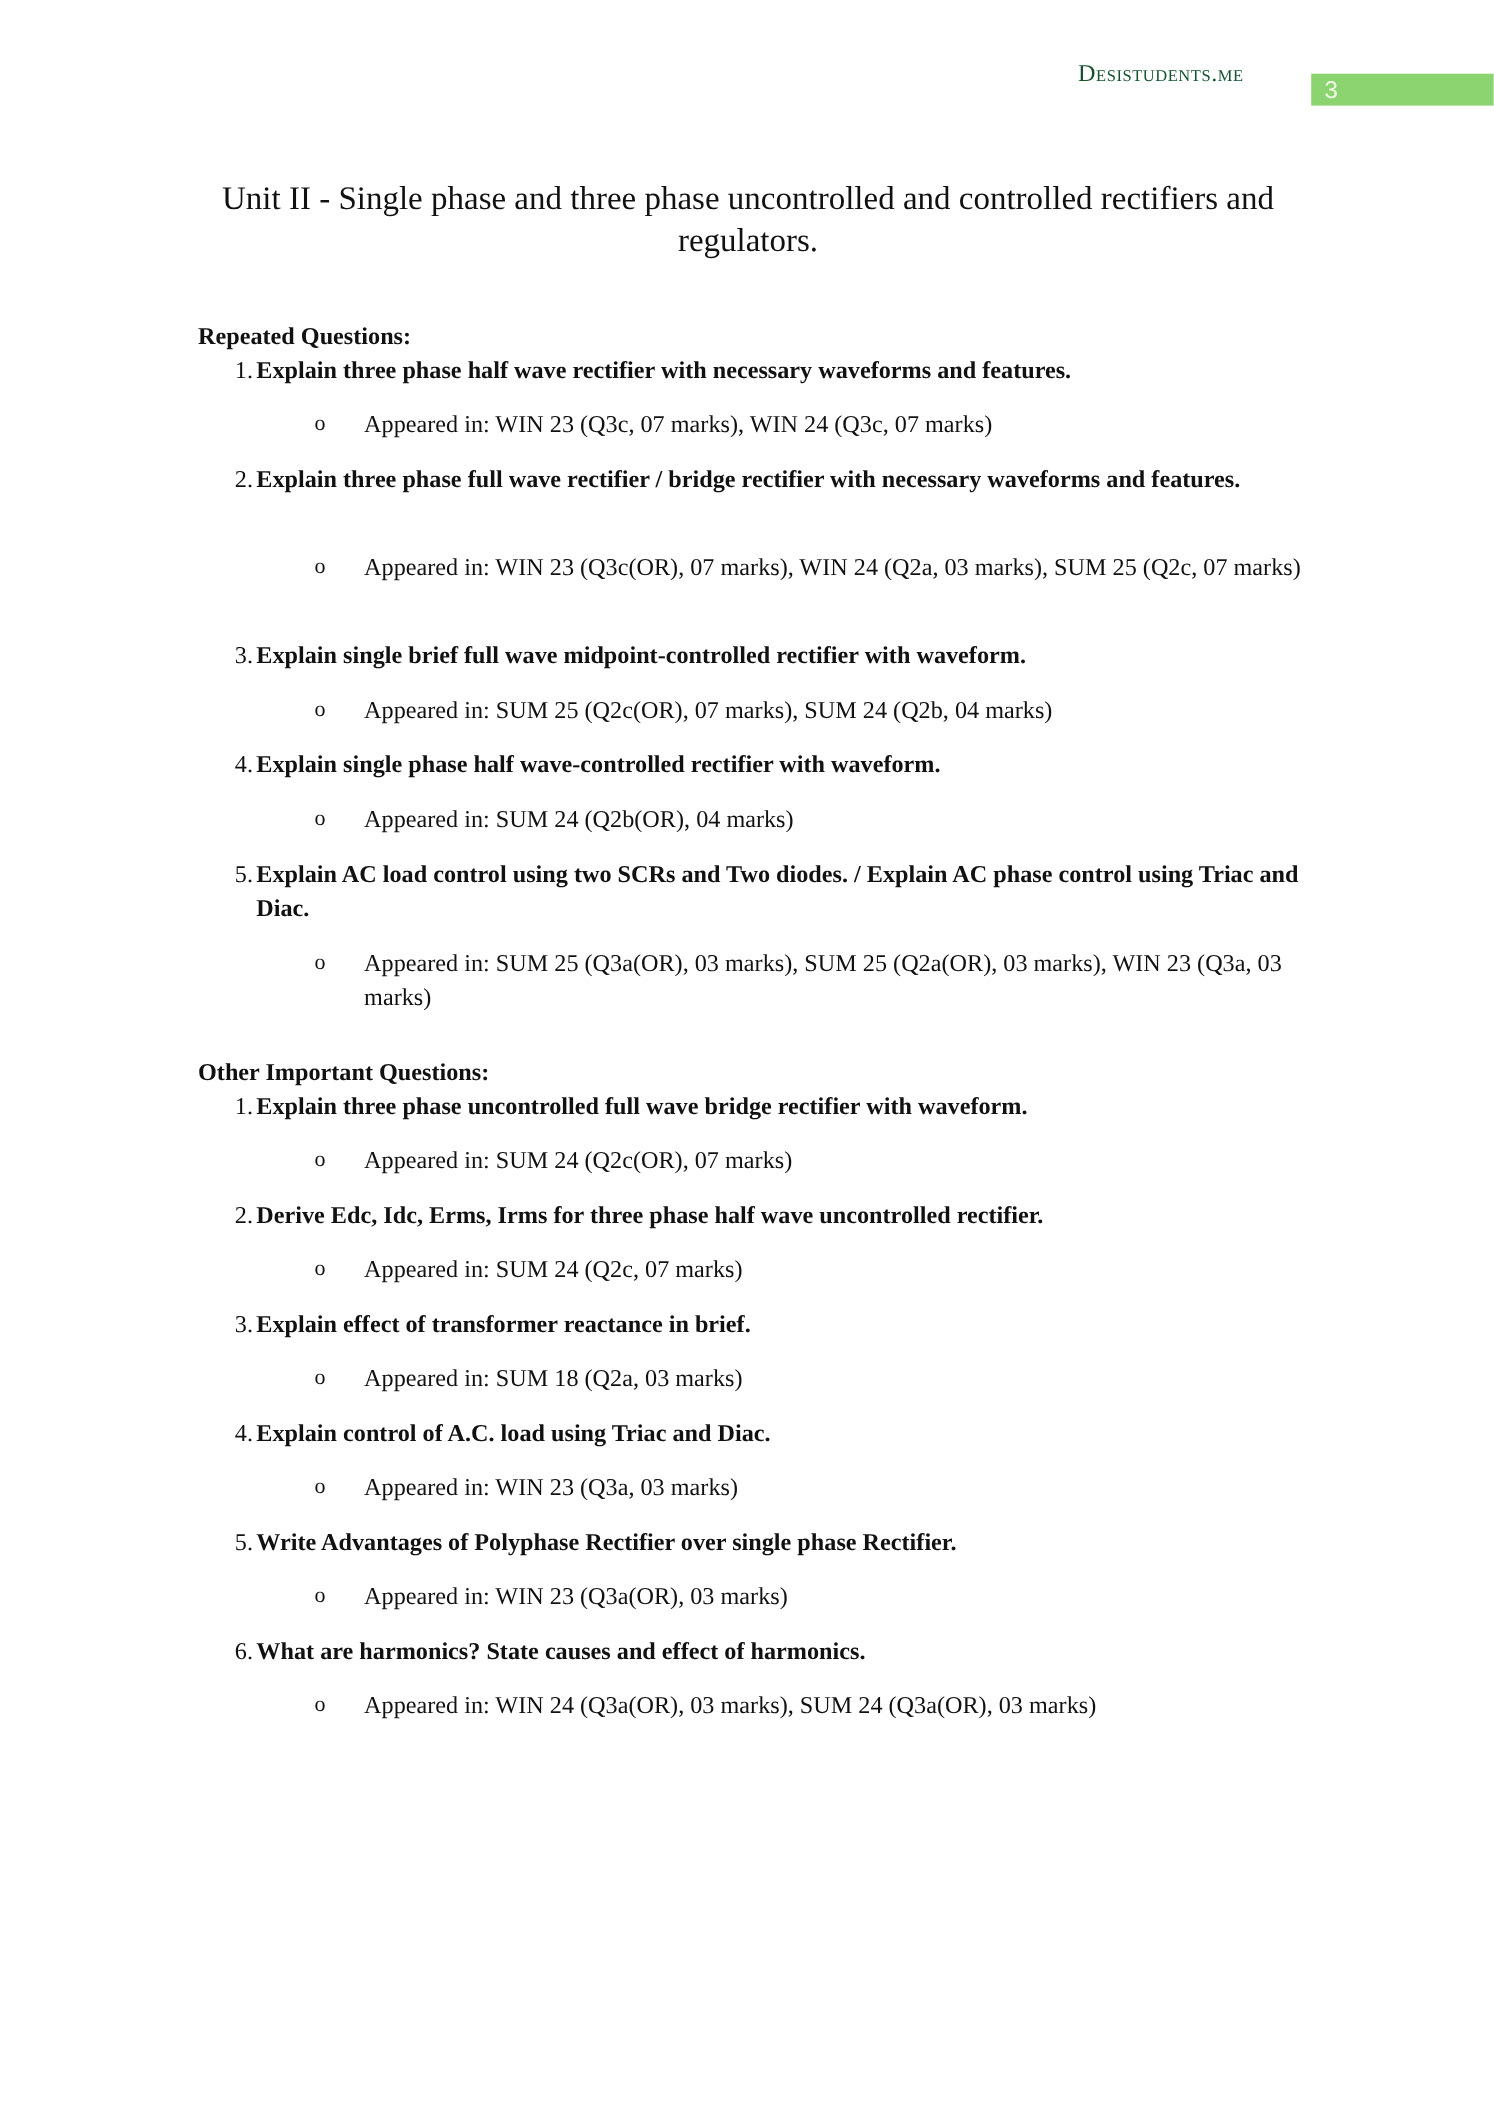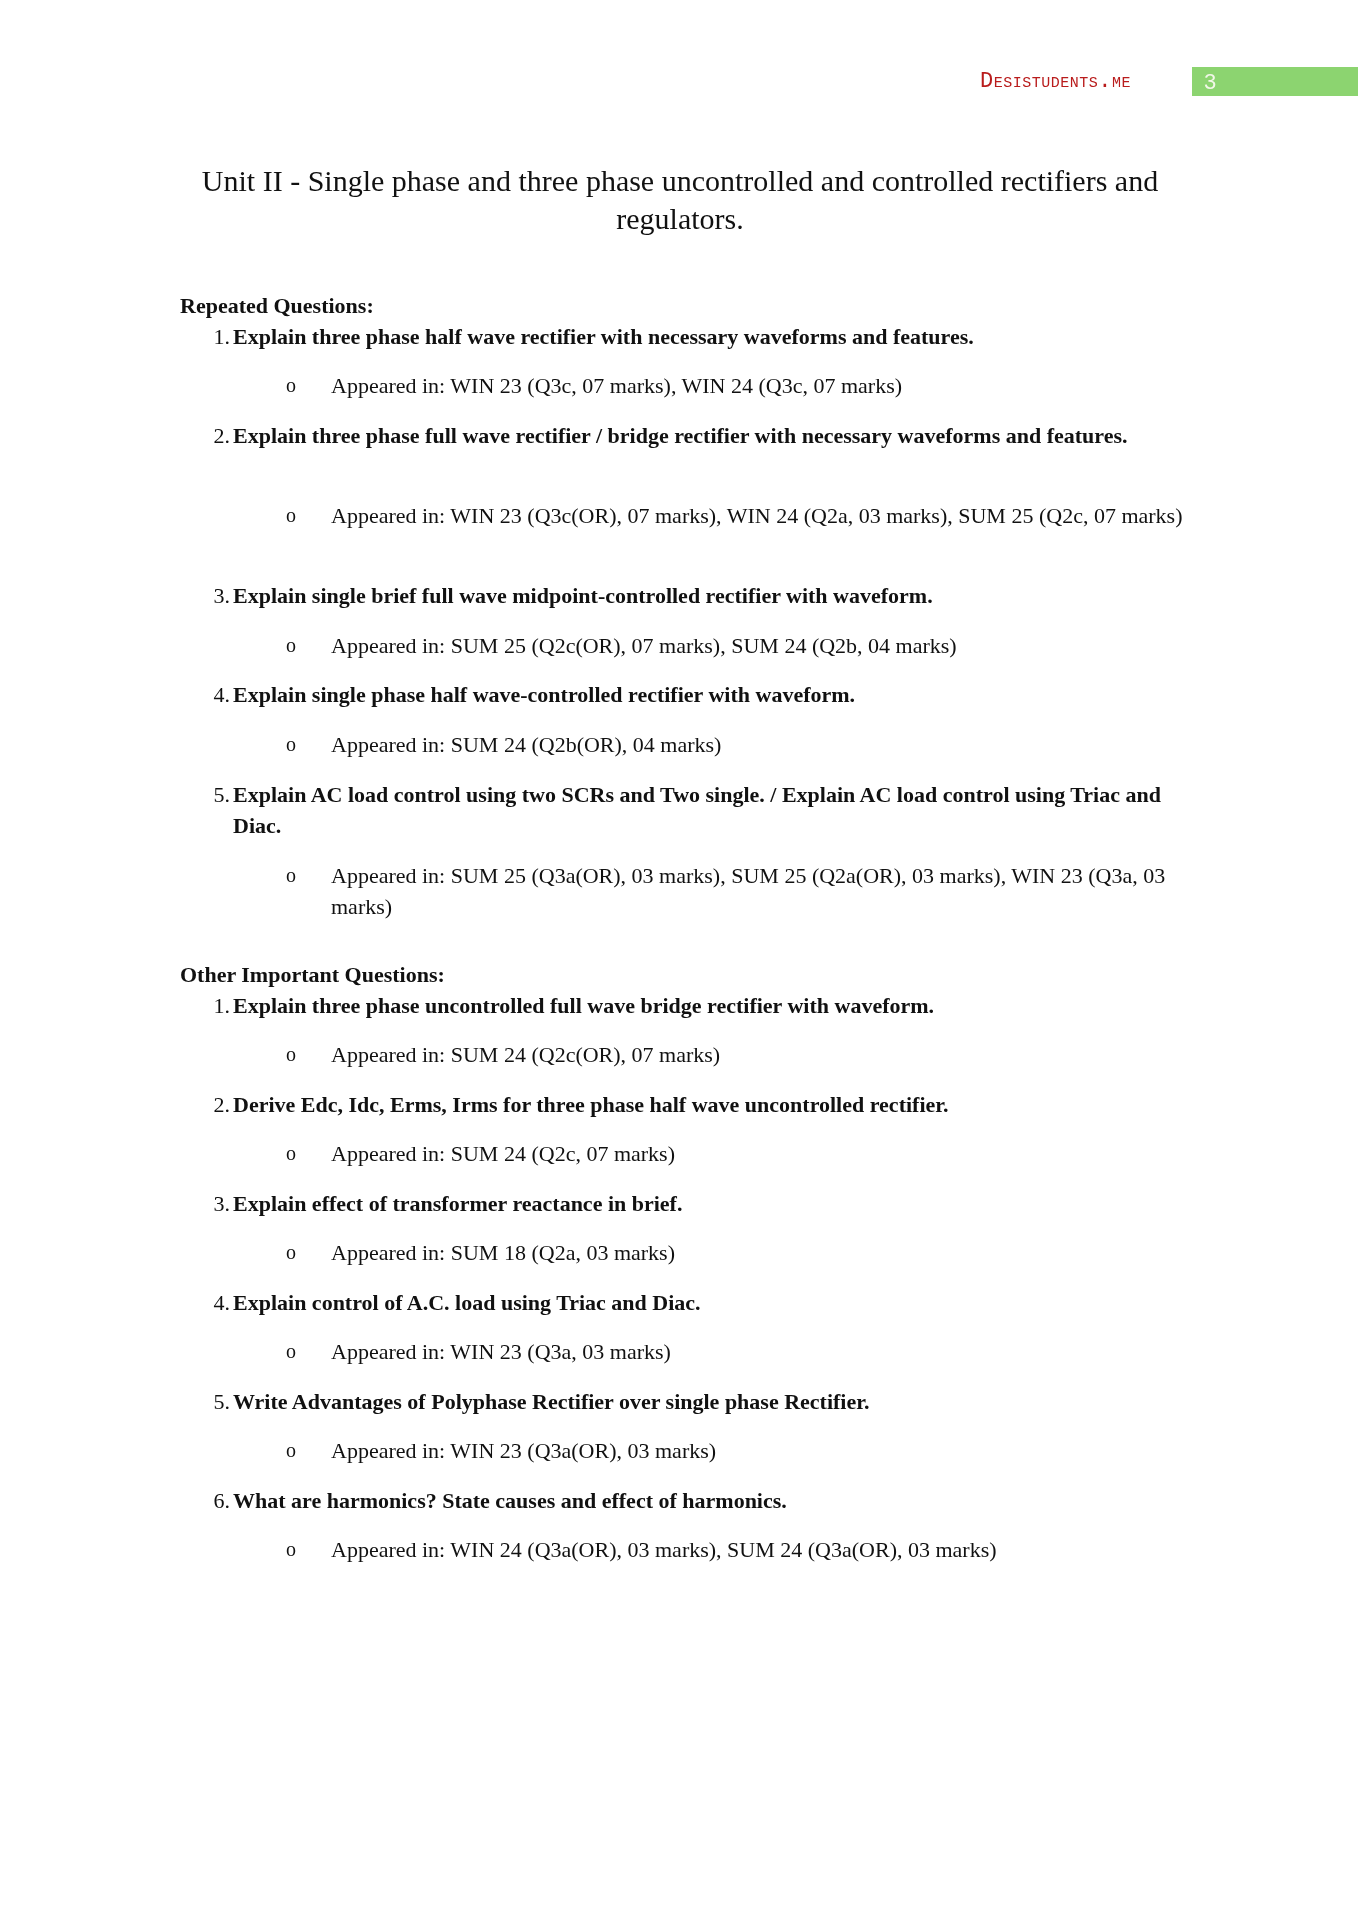--- a/index.html
+++ b/index.html
@@ -10,28 +10,27 @@
     body {
       width: 1358px;
       height: 1920px;
       position: relative;
       overflow: hidden;
       font-family: "Liberation Serif", "DejaVu Serif", serif;
       color: #111111;
     }
     .header-brand {
       position: absolute;
-      top: 68px;
+      top: 53px;
       left: 980px;
       font-size: 22px;
-      color: #b91c1c;
+      color: #14532d;
       font-variant: small-caps;
       letter-spacing: 0.5px;
       line-height: 28px;
-      font-family: Liberation Mono, monospace;
     }
     .page-number-bar {
       position: absolute;
       top: 67px;
       left: 1192px;
       width: 166px;
       height: 29px;
       background: #8cd470;
     }
     .page-number {
@@ -148,21 +147,21 @@
   <span class="q-num">4.</span>
   <span class="q-text">Explain single phase half wave-controlled rectifier with waveform.</span>
 </div>
 <div class="appeared" style="top:729px;">
   <span class="bullet">o</span>
   <span class="appeared-text">Appeared in: SUM 24 (Q2b(OR), 04 marks)</span>
 </div>
 
 <div class="question" style="top:779px;">
   <span class="q-num">5.</span>
-  <span class="q-text">Explain AC load control using two SCRs and Two single. / Explain AC load control using Triac and Diac.</span>
+  <span class="q-text">Explain AC load control using two SCRs and Two diodes. / Explain AC phase control using Triac and Diac.</span>
 </div>
 <div class="appeared" style="top:860px;">
   <span class="bullet">o</span>
   <span class="appeared-text">Appeared in: SUM 25 (Q3a(OR), 03 marks), SUM 25 (Q2a(OR), 03 marks), WIN 23 (Q3a, 03 marks)</span>
 </div>
 
 <h2 class="section-heading" style="top:945px;">Other Important Questions:</h2>
 
 <div class="question" style="top:990px;">
   <span class="q-num">1.</span>

